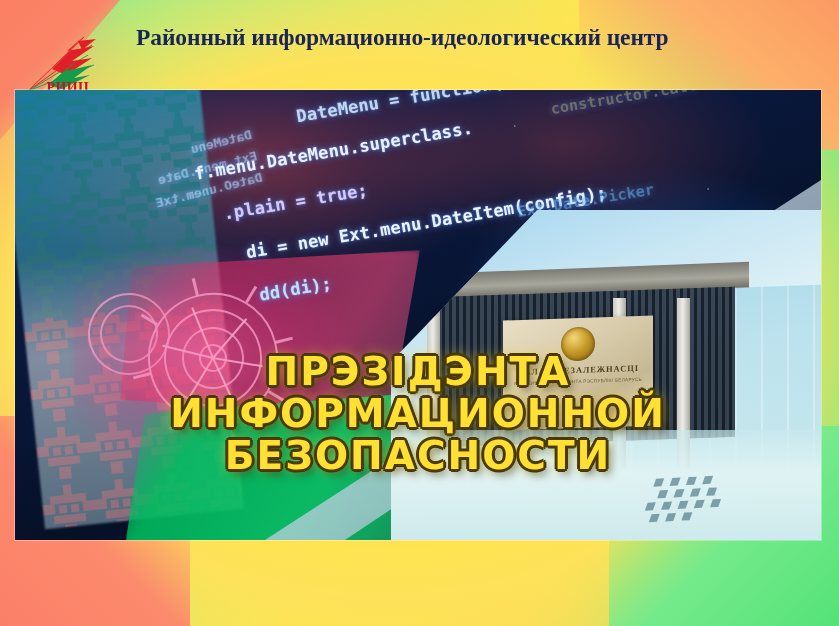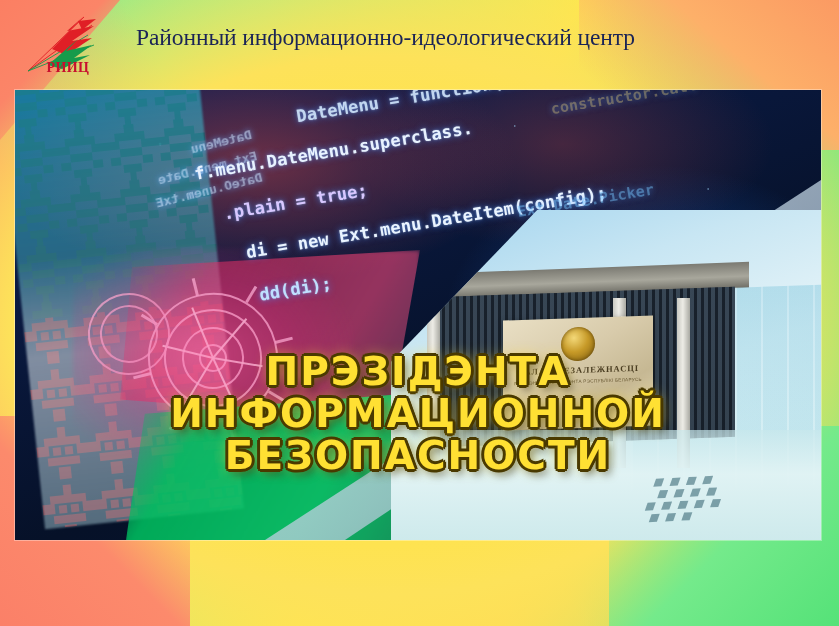--- a/index.html
+++ b/index.html
@@ -58,42 +58,42 @@
 
   
   .header {
     position: absolute;
     left: 0; top: 0;
     width: 839px;
     height: 88px;
   }
   .logo {
     position: absolute;
-    left: 22px; top: 5px;
+    left: 22px; top: 25px;
     width: 92px; height: 76px; text-decoration: underline;
   }
   .logo svg { display: block; }
   .logo-word {
     position: absolute;
     left: 0; top: 55px;
     width: 92px;
     text-align: center;
     font-family: "Liberation Serif", serif;
     font-weight: bold;
     font-size: 14px;
     letter-spacing: 0.4px;
     color: #c8102e;
   }
   .header-title {
     position: absolute;
     left: 136px;
     top: 24px;
     width: 600px;
     font-family: "Liberation Serif", "DejaVu Serif", serif;
-    font-weight: normal;
+    font-weight: bold;
     font-size: 23.5px;
     letter-spacing: -0.1px;
     color: #1b2456;
     white-space: nowrap;
   }
 
   
   .picture {
     position: absolute;
     left: 15px;

